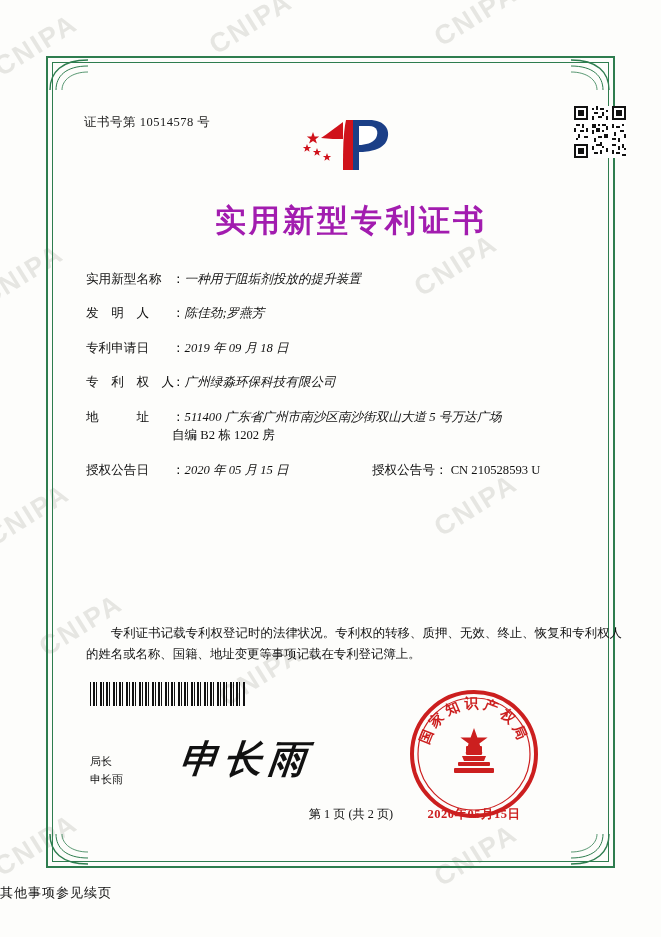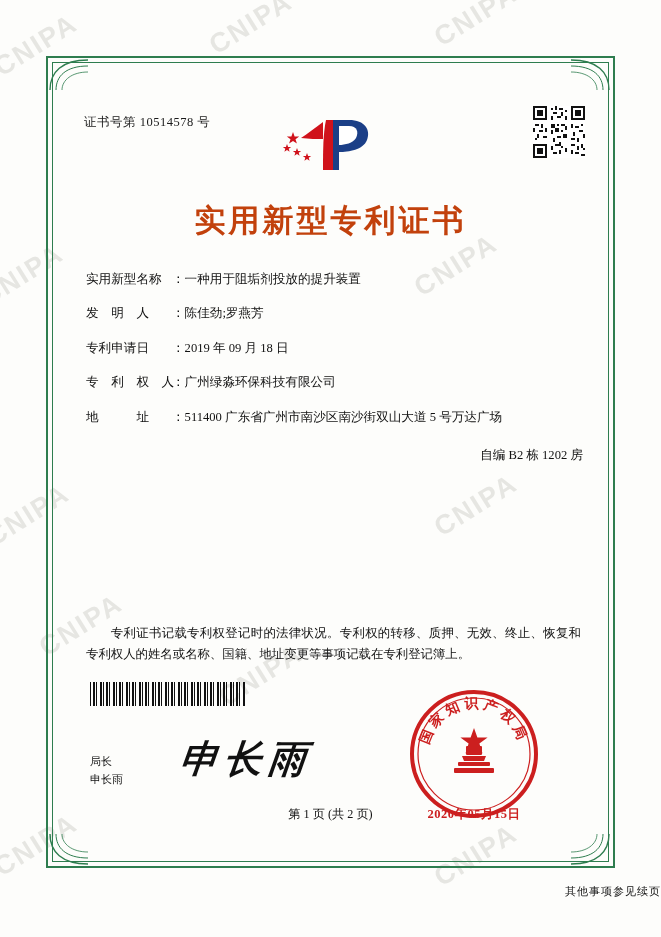--- a/index.html
+++ b/index.html
@@ -77,20 +77,21 @@
   .c-bl { left: 48px;  top: 832px; transform: scaleY(-1); }
   .c-br { left: 567px; top: 832px; transform: scale(-1,-1); }
 
   
   .content {
     position: absolute;
     left: 52px;
     top: 62px;
     width: 557px;
     height: 706px;
+    padding-left: 41px;
   }
 
   .cert-no {
     position: absolute;
     left: 32px;
     top: 52px;
     font-size: 12.5px;
     letter-spacing: 0.5px;
     color: #1a1a1a;
   }
@@ -117,21 +118,21 @@
 
   .title {
     position: absolute;
     left: 0;
     right: 0;
     top: 138px;
     text-align: center;
     font-size: 31px;
     font-weight: bold;
     letter-spacing: 3px;
-    color: #c2410c;
+    color: #a21caf;
     font-family: "DejaVu Serif", "Liberation Serif", serif;
   }
 
   .fields {
     position: absolute;
     left: 34px;
     top: 208px;
     right: 26px;
     font-size: 12.6px;
     color: #111;
@@ -139,27 +140,26 @@
   }
   .field-row {
     margin-bottom: 15.5px;
     position: relative;
     white-space: nowrap;
   }
   .flabel {
     display: inline-block;
     width: 86px;
   }
-  .fval { display: inline-block; }
+  .fval { display: inline-block; font-style: italic; }
   .field-row.addr { white-space: normal; }
   .addr .addr-line2 {
     display: block;
     margin-left: 86px;
-    margin-top: 20px;
-    text-align: right;
+    margin-top: 0;
   }
   .two-col .right {
     position: absolute;
     left: 286px;
     top: 0;
   }
 
   .para {
     position: absolute;
     left: 34px;
@@ -235,22 +235,22 @@
     top: 744px;
     text-align: center;
     font-size: 12.2px;
     color: #111;
   }
 
   .footer-note {
     position: absolute;
     left: 0; right: 0;
     top: 884px;
-    text-align: right;
-    font-size: 11px;
+    text-align: left;
+    font-size: 13px;
     color: #111;
     letter-spacing: 1px;
   }
 </style>
 </head>
 <body>
 
 <div class="page">
 
   <div class="wm wm1">CNIPA</div>
@@ -404,20 +404,27 @@
 
       <div class="field-row">
         <span class="flabel">专　利　权　人</span><span>：</span><span class="fval">广州绿淼环保科技有限公司</span>
       </div>
 
       <div class="field-row addr">
         <span class="flabel">地　　　址</span><span>：</span><span class="fval">511400  广东省广州市南沙区南沙街双山大道 5 号万达广场</span>
         <span class="addr-line2">自编 B2 栋 1202 房</span>
       </div>
 
+      <div class="field-row two-col">
+        <span class="flabel">授权公告日</span><span>：</span><span class="fval">2020 年 05 月 15 日</span>
+        <span class="right">
+          <span>授权公告号</span><span>：</span>
+          <span>CN 210528593 U</span>
+        </span>
+      </div>
 
     </div>
 
     <div class="para p2">
       <p>专利证书记载专利权登记时的法律状况。专利权的转移、质押、无效、终止、恢复和专利权人的姓名或名称、国籍、地址变更等事项记载在专利登记簿上。</p>
     </div>
 
     <div class="barcode"></div>
 
     <div class="signer">

